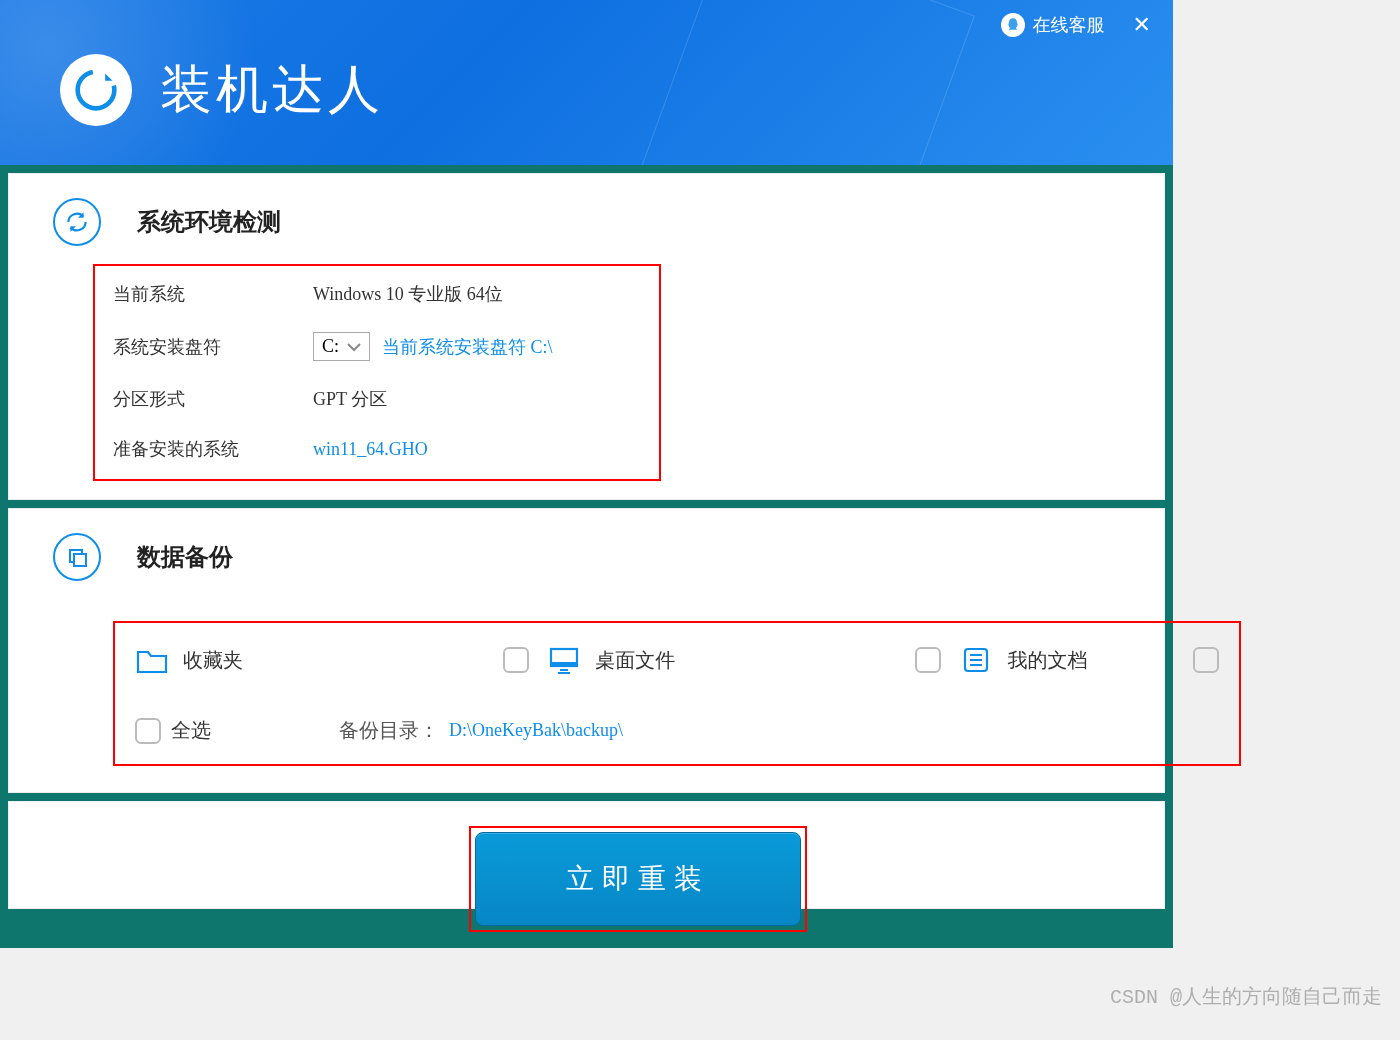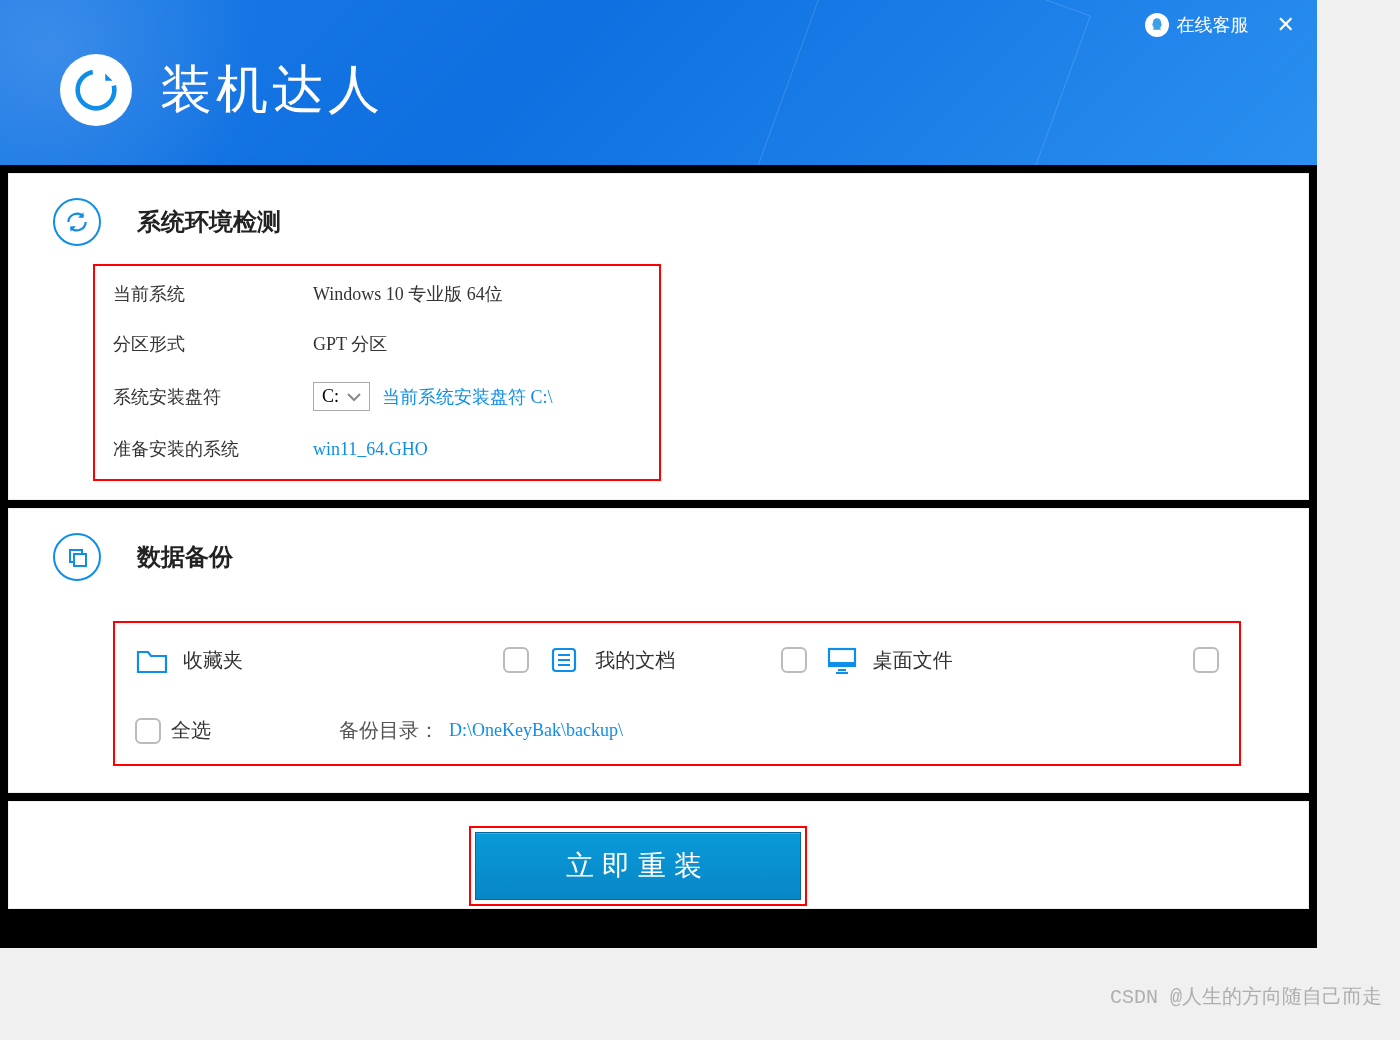--- a/index.html
+++ b/index.html
@@ -5,23 +5,23 @@
     * { margin: 0; padding: 0; box-sizing: border-box; }
     body {
       font-family: "Microsoft YaHei", "SimSun", sans-serif;
       background: #f0f0f0;
       width: 1400px;
       height: 1040px;
       position: relative;
       overflow: hidden;
     }
     .window {
-      width: 1317px;
+      width: 1173px;
       height: 948px;
-      background: #000000;
+      background: #0f766e;
       position: relative;
       margin: 0;
     }
     .titlebar {
       height: 165px;
       background: linear-gradient(135deg, #1b7ae6 0%, #0e6fe0 40%, #2a8ff0 100%);
       position: relative;
       overflow: hidden;
     }
     .titlebar::before {
@@ -159,22 +159,22 @@
       padding: 4px;
       position: absolute;
       left: 460px;
     }
     .reinstall-btn {
       background: linear-gradient(#0a9ad9, #0786c6);
       color: #fff;
       font-size: 28px;
       letter-spacing: 8px;
       border: 1px solid #066a9e;
-      border-radius: 0;
-      padding: 14px 90px;
+      border-radius: 8px;
+      padding: 27px 90px;
       cursor: pointer;
       box-shadow: inset 0 1px 0 rgba(255,255,255,0.2);
     }
 
     .annotation {
       position: absolute;
       display: flex; align-items: center; gap: 10px;
       color: #ff0000;
       font-size: 22px;
       font-weight: 500;
@@ -240,32 +240,32 @@
             </svg>
         </div>
         <div class="panel-title">系统环境检测</div>
       </div>
       <div class="env-box">
         <div class="env-row">
           <span class="env-label">当前系统</span>
           <span class="env-value">Windows 10 专业版 64位</span>
         </div>
         <div class="env-row">
-          <span class="env-label">分区形式</span>
-          <span class="env-value">GPT 分区</span>
-        </div>
-        <div class="env-row">
           <span class="env-label">系统安装盘符</span>
           <span class="drive-select">
             <span>C:</span>
             <svg viewBox="0 0 14 10">
                 <path d="M1 2 L7 8 L13 2" fill="none" stroke="#888" stroke-width="2"></path>
               </svg>
           </span>
           <span class="blue-text">当前系统安装盘符 C:\</span>
+        </div>
+        <div class="env-row">
+          <span class="env-label">分区形式</span>
+          <span class="env-value">GPT 分区</span>
         </div>
         <div class="env-row">
           <span class="env-label">准备安装的系统</span>
           <span class="blue-link">win11_64.GHO</span>
         </div>
       </div>
 
       <div class="annotation ann1">
         <div class="arrow-line"></div>
         <span>1.这里保存默认即可</span>
@@ -288,43 +288,43 @@
           <div class="backup-item">
             <span class="item-icon">
               <svg viewBox="0 0 32 28">
                   <path d="M2 6 h10 l3 4 h15 v16 H2 Z" fill="none" stroke="#0e8ee9" stroke-width="2.2"></path>
                 </svg>
             </span>
             <span class="item-label">收藏夹</span>
             <div style="flex:1"></div>
             <div class="checkbox"></div>
           </div>
-          <div class="backup-item" style="width:270px;">
-            <span class="item-icon">
-              <svg viewBox="0 0 32 28">
-                  <rect x="5" y="3" width="22" height="22" rx="3" fill="none" stroke="#0e8ee9" stroke-width="2.2"></rect>
-                  <path d="M10 9 h12 M10 14 h12 M10 19 h12" stroke="#0e8ee9" stroke-width="2"></path>
-                </svg>
-            </span>
-            <span class="item-label">我的文档</span>
-            <div style="flex:1"></div>
-            <div class="checkbox"></div>
-          </div>
           <div class="backup-item">
             <span class="item-icon">
               <svg viewBox="0 0 32 28">
                   <rect x="3" y="3" width="26" height="17" fill="none" stroke="#0e8ee9" stroke-width="2.2"></rect>
                   <rect x="3" y="16" width="26" height="4" fill="#0e8ee9"></rect>
                   <path d="M12 24 h8 M10 27 h12" stroke="#0e8ee9" stroke-width="2"></path>
                 </svg>
             </span>
             <span class="item-label">桌面文件</span>
             <div style="flex:1"></div>
             <div class="checkbox"></div>
           </div>
+          <div class="backup-item" style="width:270px;">
+            <span class="item-icon">
+              <svg viewBox="0 0 32 28">
+                  <rect x="5" y="3" width="22" height="22" rx="3" fill="none" stroke="#0e8ee9" stroke-width="2.2"></rect>
+                  <path d="M10 9 h12 M10 14 h12 M10 19 h12" stroke="#0e8ee9" stroke-width="2"></path>
+                </svg>
+            </span>
+            <span class="item-label">我的文档</span>
+            <div style="flex:1"></div>
+            <div class="checkbox"></div>
+          </div>
         </div>
         <div class="backup-row">
           <div class="backup-dir-row" style="width:186px;">
             <div class="checkbox"></div>
             <span class="item-label">全选</span>
           </div>
           <div class="backup-dir-row">
             <span class="backup-dir-label">备份目录：</span>
             <span class="blue-link">D:\OneKeyBak\backup\</span>
           </div>

